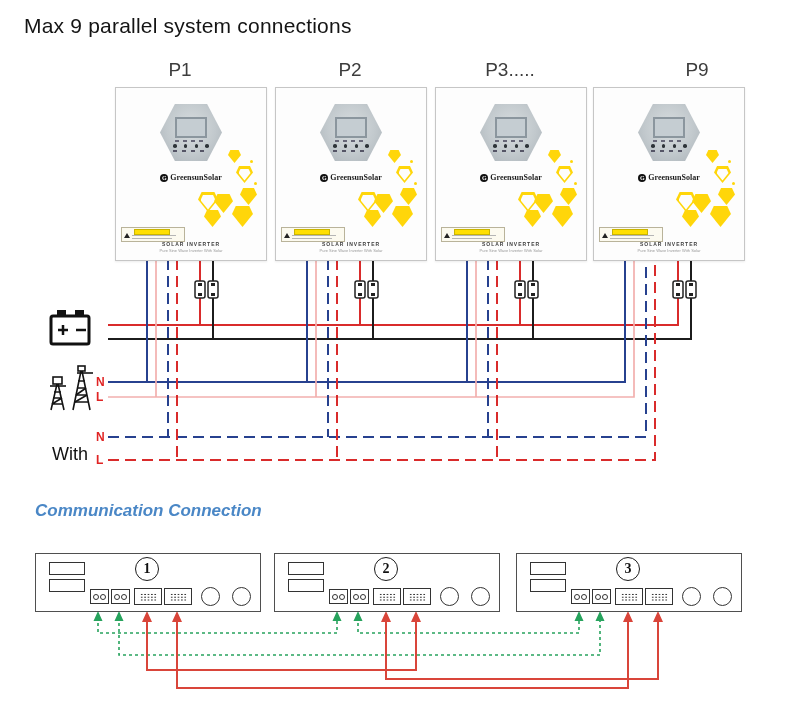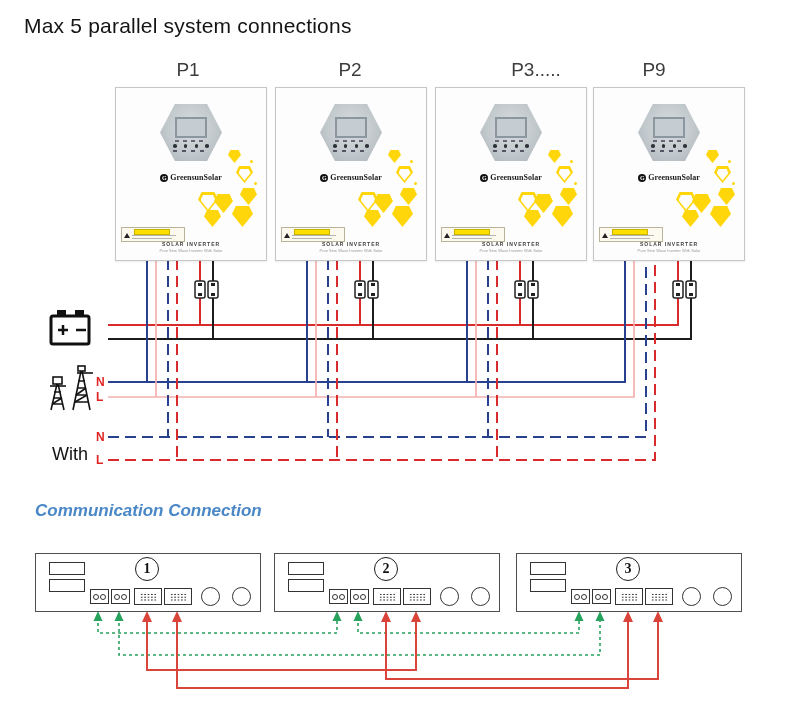--- a/index.html
+++ b/index.html
@@ -153,26 +153,26 @@
   <g stroke="none" fill="#27a35d">
     <path d="M98 611 l-4.5 10 h9 z M119 611 l-4.5 10 h9 z M337 611 l-4.5 10 h9 z
              M358 611 l-4.5 10 h9 z M579 611 l-4.5 10 h9 z M600 611 l-4.5 10 h9 z"></path>
   </g>
   <g stroke="none" fill="#d9453a">
     <path d="M147 611 l-5 11 h10 z M177 611 l-5 11 h10 z M386 611 l-5 11 h10 z
              M416 611 l-5 11 h10 z M628 611 l-5 11 h10 z M658 611 l-5 11 h10 z"></path>
   </g>
 </svg>
 
-<div class="abs title z2">Max 5 parallel system connections</div>
-
-<div class="abs inv-label z2" style="left:113px">P1</div>
+<div class="abs title z2">Max 9 parallel system connections</div>
+
+<div class="abs inv-label z2" style="left:105px">P1</div>
 <div class="abs inv-label z2" style="left:275px">P2</div>
-<div class="abs inv-label z2" style="left:461px">P3.....</div>
-<div class="abs inv-label z2" style="left:579px">P9</div>
+<div class="abs inv-label z2" style="left:435px">P3.....</div>
+<div class="abs inv-label z2" style="left:622px">P9</div>
 
 <div class="abs inv" style="left:115px">
   <div class="hex">
     <div class="lcd"></div>
     <div class="mrow1"></div>
     <div class="btns">
         <span></span>
         <span></span>
         <span></span>
         <span></span>

